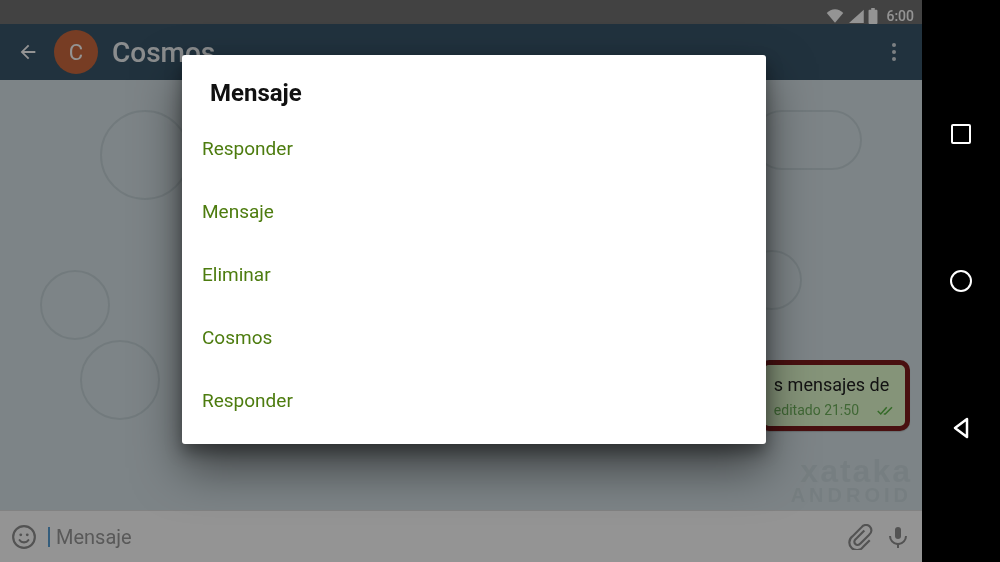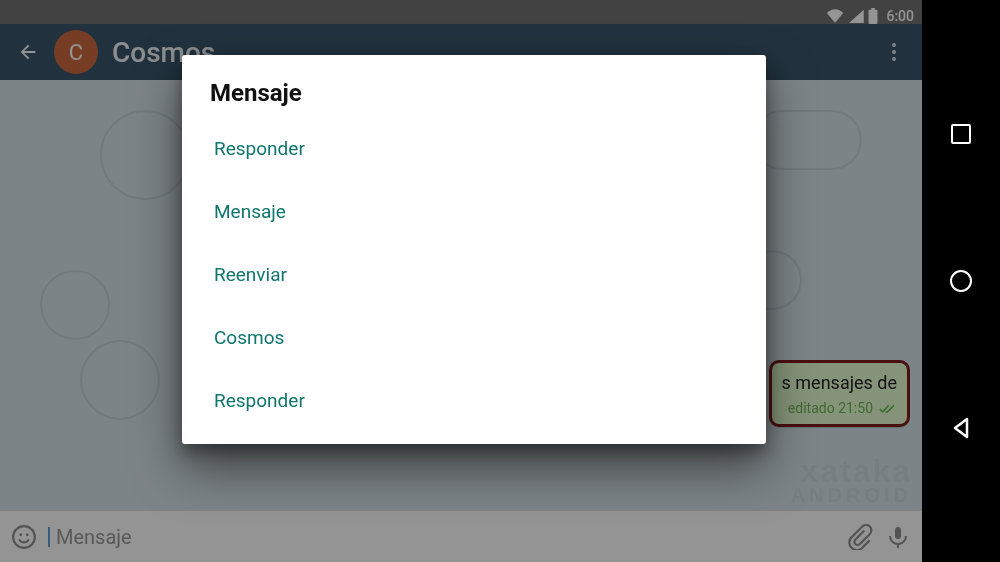--- a/index.html
+++ b/index.html
@@ -44,26 +44,26 @@
     .doodle { position: absolute; border: 2px solid #c5d3d8; border-radius: 50%; }
     .d1 { width: 90px; height: 90px; top: 30px; left: 100px; }
     .d2 { width: 70px; height: 70px; top: 190px; left: 40px; }
     .d3 { width: 110px; height: 60px; top: 30px; right: 60px; border-radius: 40px; }
     .d4 { width: 60px; height: 60px; top: 170px; right: 120px; }
     .d5 { width: 80px; height: 80px; top: 260px; left: 80px; }
 
     
     .bubble {
       position: absolute; right: 12px; top: 280px; max-width: 260px;
-      background: #e6ffd1; border: 3px solid #7f1d1d; border-radius: 10px;
+      background: #e6ffd1; border: 5px solid #7f1d1d; border-radius: 10px;
       padding: 8px 10px 6px 10px; font-size: 18px; color: #222; line-height: 1.35;
       box-shadow: 0 1px 1px rgba(0,0,0,.15);
     }
     .bubble .meta {
-      display: flex; justify-content: flex-end; align-items: center; gap: 6px;
+      display: flex; justify-content: flex-end; align-items: center; gap: 18px;
       font-size: 14px; color: #6fb35c; margin-top: 4px;
     }
     .bubble .ticks { color: #5bb845; font-size: 14px; }
 
     
     .watermark {
       position: absolute; right: 10px; bottom: 6px; color: #b7c7cd;
       font-family: Arial, sans-serif; font-size: 32px; letter-spacing: 2px;
       opacity: .35; font-weight: 700; text-align: right; line-height: .9;
     }
@@ -92,21 +92,21 @@
     .dialog {
       position: absolute; left: 182px; top: 55px; width: 584px;
       background: #fff; border-radius: 3px;
       box-shadow: 0 24px 48px rgba(0,0,0,.5), 0 8px 16px rgba(0,0,0,.35);
       padding: 24px 0 12px 0;
     }
     .dialog .dlg-title {
       font-size: 24px; font-weight: 700; color: #111; padding: 0 28px 10px 28px;
     }
     .dialog .dlg-item {
-      font-size: 19px; color: #0f766e; padding: 20px 32px; cursor: pointer;
+      font-size: 19px; color: #4d7c0f; padding: 20px 20px; cursor: pointer;
     }
 
     
     .navbar {
       width: 78px; height: 562px; background: #000; color: #fff;
       display: flex; flex-direction: column; align-items: center; justify-content: space-around;
       padding: 60px 0;
     }
     .navbtn { width: 30px; height: 30px; display: flex; align-items: center; justify-content: center; }
     .nav-square { width: 20px; height: 20px; border: 2.5px solid #fff; border-radius: 2px; }
@@ -203,21 +203,21 @@
         </svg>
     </div>
   </div>
 
   <div class="scrim"></div>
 
   <div class="dialog">
     <div class="dlg-title">Mensaje</div>
     <div class="dlg-item">Responder</div>
     <div class="dlg-item">Mensaje</div>
-    <div class="dlg-item">Reenviar</div>
+    <div class="dlg-item">Eliminar</div>
     <div class="dlg-item">Cosmos</div>
     <div class="dlg-item">Responder</div>
   </div>
 
 </div>
 
 <div class="navbar">
   <div class="navbtn">
     <div class="nav-square"></div>
   </div>

